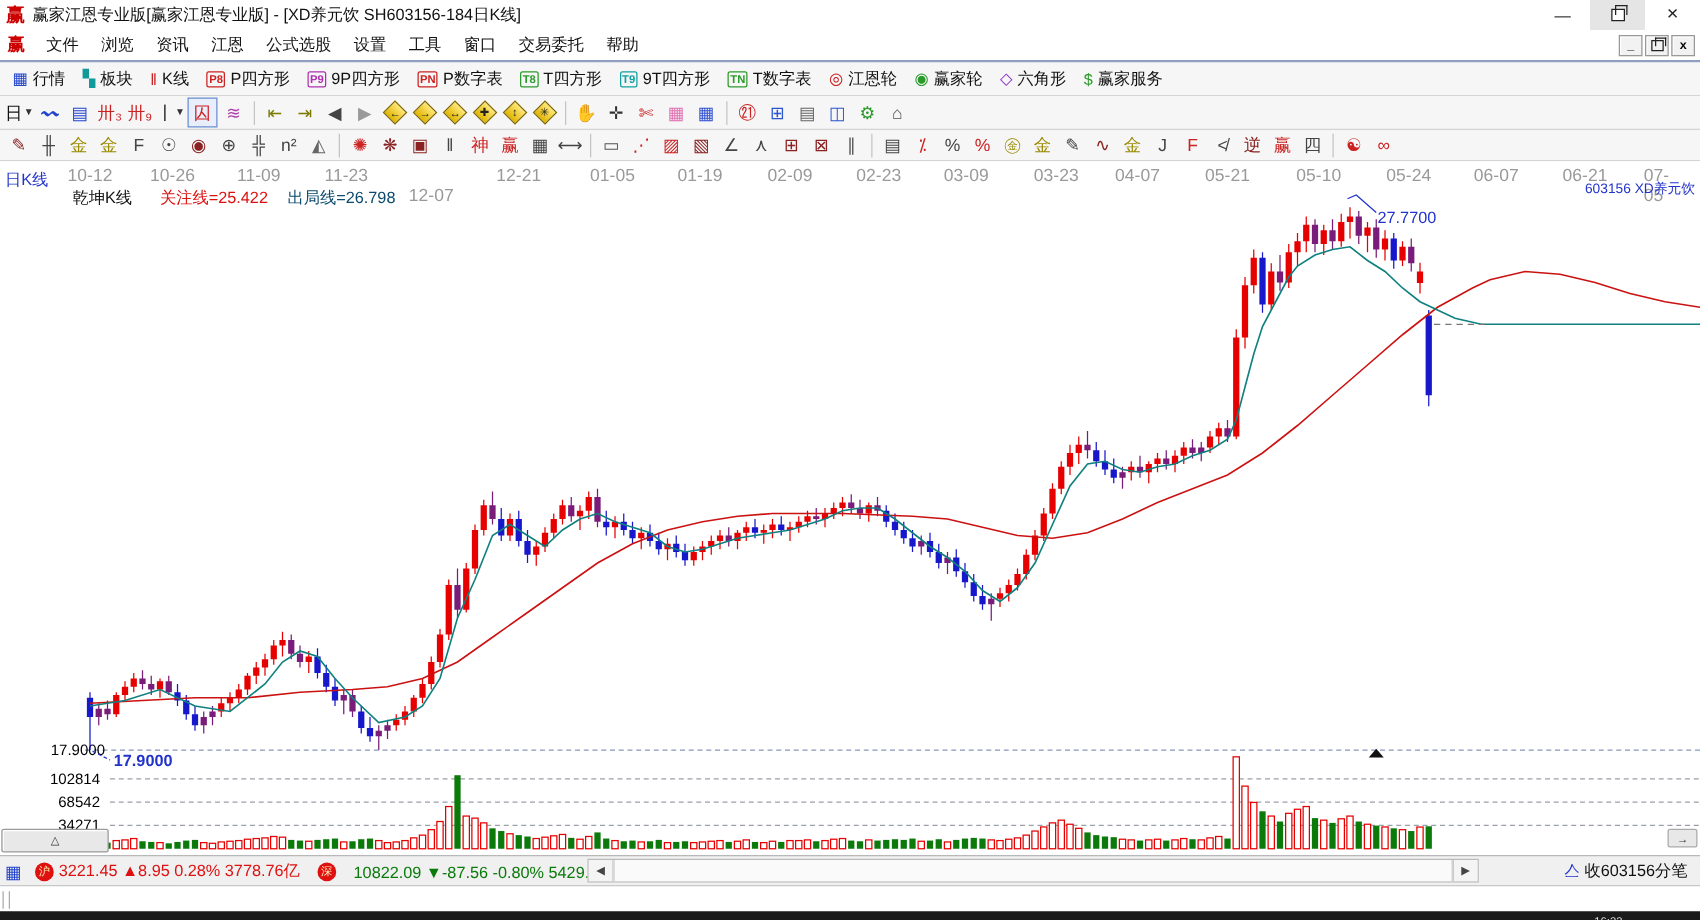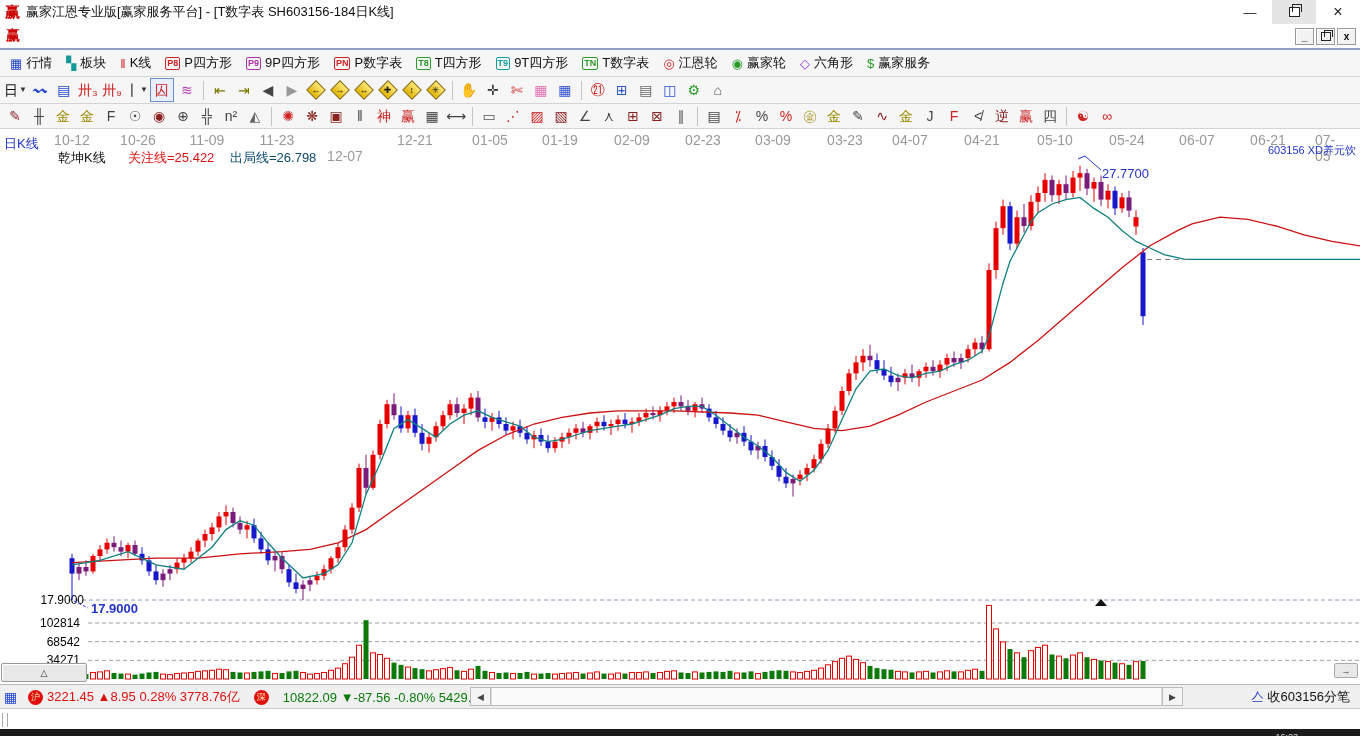--- a/index.html
+++ b/index.html
@@ -78,36 +78,48 @@
   .grip{width:4px;height:14px;border-left:1px solid #aaa;border-right:1px solid #aaa;margin:0 5px 0 2px;}
   
   .taskbar{position:absolute;top:729px;left:0;width:1360px;height:7px;background:#1b1b1b;overflow:hidden;}
   .taskbar .clock{position:absolute;right:62px;top:3px;color:#ddd;font-size:9px;}
 </style>
 </head>
 <body>
 
 <div class="titlebar">
   <span class="app-logo">赢</span>
-  <span class="title-text">赢家江恩专业版[赢家服务平台] - [T数字表  SH603156-184日K线]</span>
+  <span class="title-text">赢家江恩专业版[赢家江恩专业版] - [XD养元饮  SH603156-184日K线]</span>
   <div class="win-controls">
     <div class="win-btn">
         <span>—</span>
       </div>
     <div class="win-btn hovered">
         <span class="restore-glyph"></span>
       </div>
     <div class="win-btn" style="font-size:16px;">
         <span>×</span>
       </div>
   </div>
 </div>
 
 <div class="menubar">
   <span class="menu-logo">赢</span>
+  <div id="menu-items" style="display:flex;">
+      <div class="menu-item">文件</div>
+      <div class="menu-item">浏览</div>
+      <div class="menu-item">资讯</div>
+      <div class="menu-item">江恩</div>
+      <div class="menu-item">公式选股</div>
+      <div class="menu-item">设置</div>
+      <div class="menu-item">工具</div>
+      <div class="menu-item">窗口</div>
+      <div class="menu-item">交易委托</div>
+      <div class="menu-item">帮助</div>
+    </div>
   <div class="mdi-controls">
     <div class="mdi-btn">
         <span>_</span>
       </div>
     <div class="mdi-btn">
         <span class="mdi-restore"></span>
       </div>
     <div class="mdi-btn">
         <span>x</span>
       </div>
@@ -904,21 +916,21 @@
       <div class="date-tick" style="left: 277px; text-align: right;">11-23</div>
       <div class="date-tick" style="left: 345px; margin-top: 16px;">12-07</div>
       <div class="date-tick" style="left: 415px;">12-21</div>
       <div class="date-tick" style="left: 490px;">01-05</div>
       <div class="date-tick" style="left: 560px;">01-19</div>
       <div class="date-tick" style="left: 632px;">02-09</div>
       <div class="date-tick" style="left: 703px;">02-23</div>
       <div class="date-tick" style="left: 773px;">03-09</div>
       <div class="date-tick" style="left: 845px;">03-23</div>
       <div class="date-tick" style="left: 910px;">04-07</div>
-      <div class="date-tick" style="left: 982px;">04-21</div>
+      <div class="date-tick" style="left: 982px;">05-21</div>
       <div class="date-tick" style="left: 1055px;">05-10</div>
       <div class="date-tick" style="left: 1127px;">05-24</div>
       <div class="date-tick" style="left: 1197px;">06-07</div>
       <div class="date-tick" style="left: 1268px;">06-21</div>
       <div class="date-tick" style="left: 1330px;">07-05</div>
     </div>
   <div class="chart-period">日K线</div>
   <div class="ind-name">乾坤K线</div>
   <div class="ind-watch">关注线=25.422</div>
   <div class="ind-exit">出局线=26.798</div>

